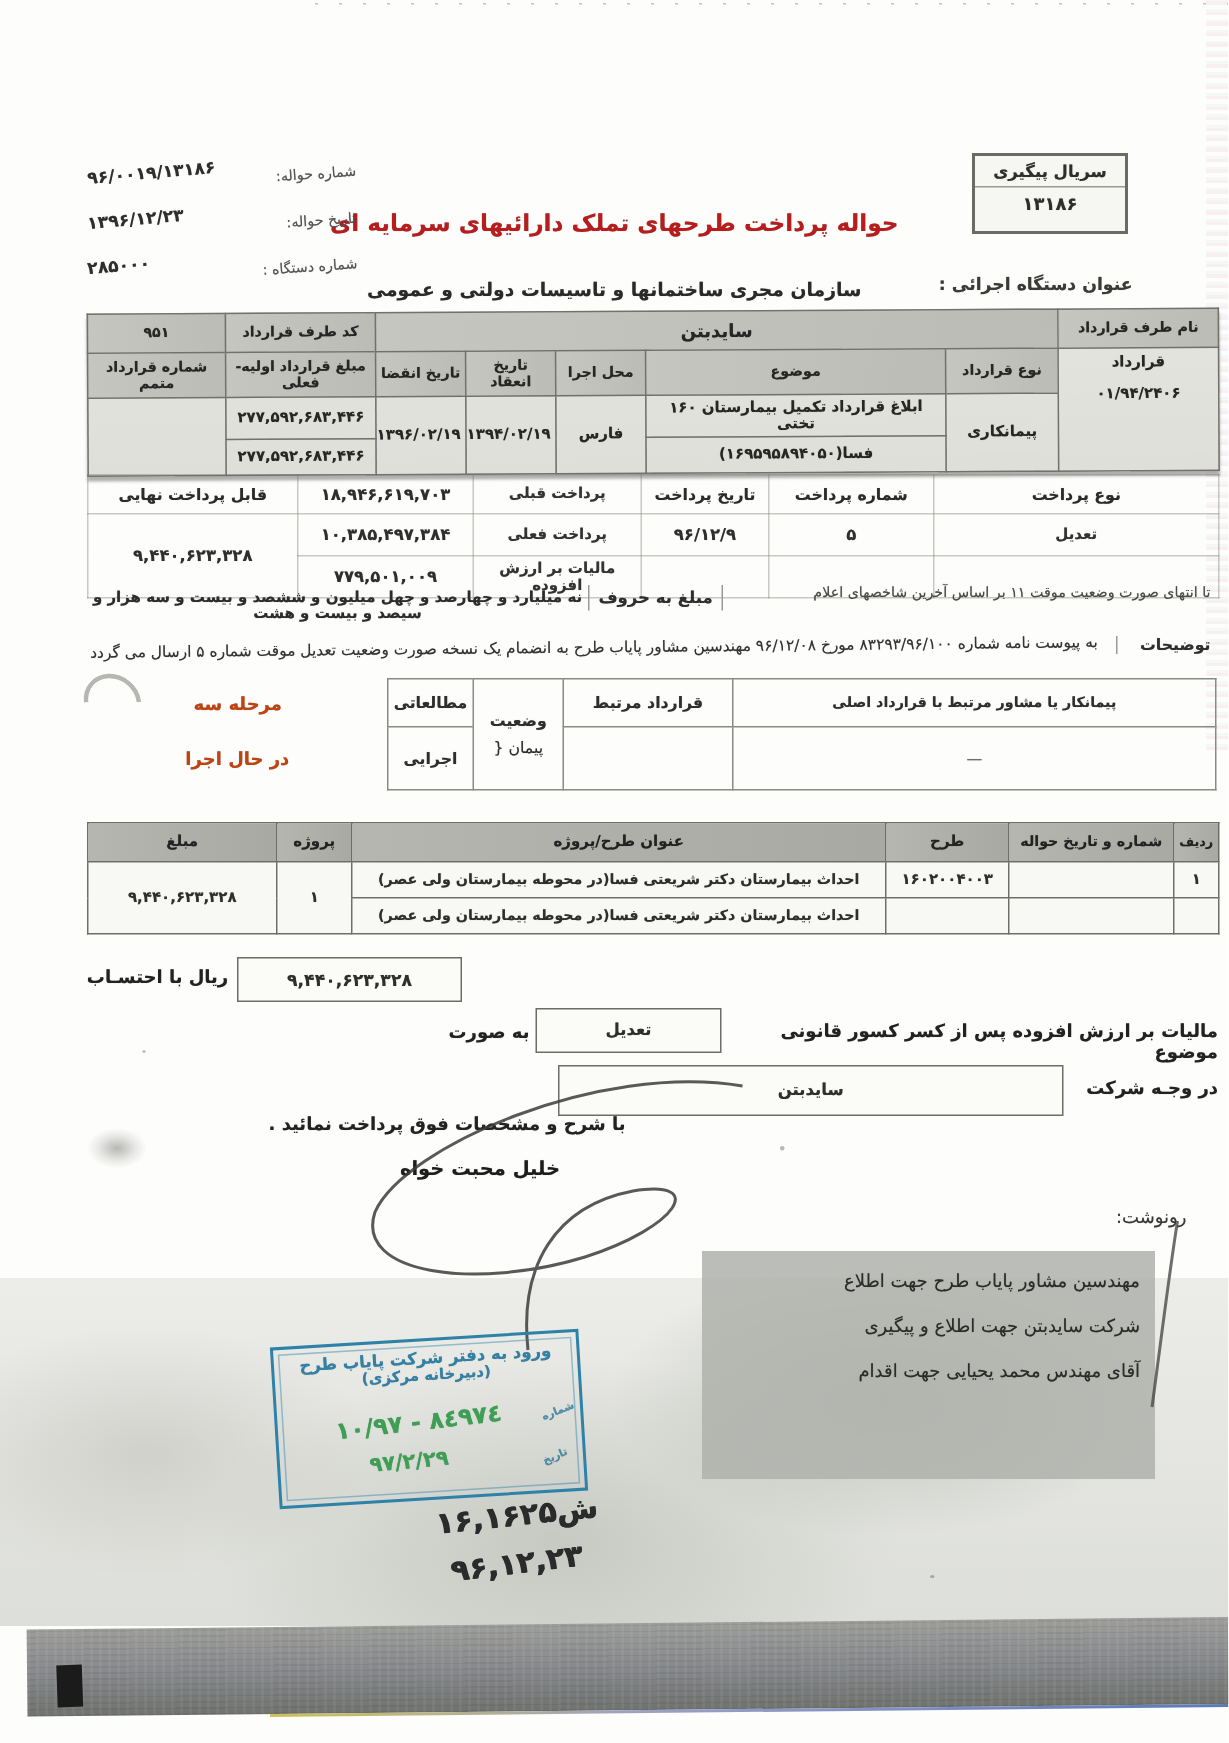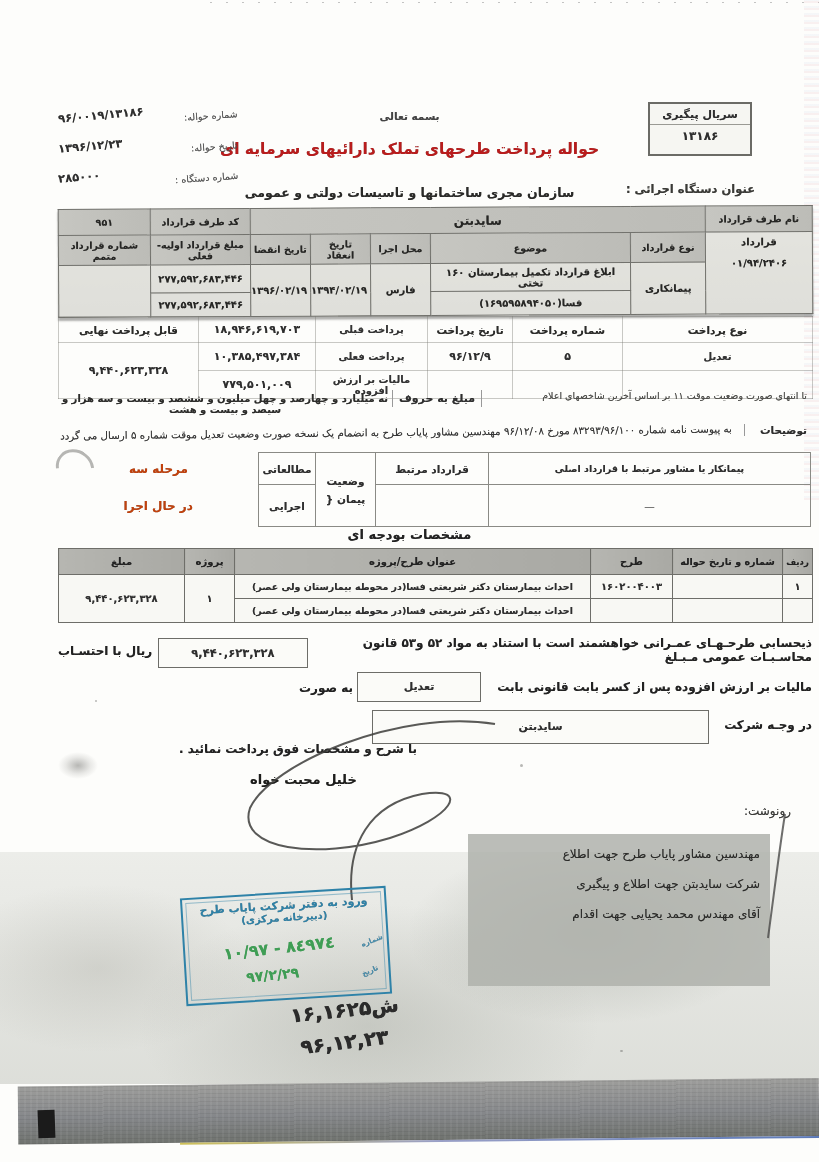--- a/index.html
+++ b/index.html
@@ -59,21 +59,21 @@
   .budget{left:58px;top:548px;width:754px;}
   .budget td{border:1px solid #6e6e69;font-size:10px;text-align:center;}
   .budget .hd{background:linear-gradient(90deg,#b6b6b1,#a9a9a4);font-weight:700;color:#222;}
   .budget .dt{font-weight:700;background:rgba(240,240,236,.4);}
 
   
   .instr{font-size:12px;font-weight:700;color:#222;text-align:right;}
   .ibox{border:1.4px solid #6d6d68;text-align:center;font-weight:700;background:rgba(250,250,247,.6);}
 
   
-  .sig-name{left:250px;top:772px;width:140px;text-align:left;font-size:13px;font-weight:700;color:#1d1d1b;}
+  .sig-name{left:250px;top:772px;width:140px;text-align:center;font-size:13px;font-weight:700;color:#1d1d1b;}
   .sig-title{left:130px;top:804px;width:320px;text-align:center;font-size:12.5px;font-weight:700;color:#1d1d1b;}
 
   
   .copies-label{right:28px;top:804px;font-size:12px;color:#3a3a38;}
   .copies-shade{left:468px;top:834px;width:302px;height:152px;background:#afb2ab;opacity:.85;}
   .copies-list{left:480px;top:839px;width:280px;text-align:right;font-size:12px;color:#2b2b29;}
   .copies-list div{line-height:30px;white-space:nowrap;}
 
   
   .stamp{left:183px;top:892px;width:202px;height:104px;border:2px solid #2e82a8;
@@ -127,21 +127,20 @@
   <div class="abs smudge-oval"></div>
   <div class="speck" style="left:520px;top:764px;width:3px;height:3px;"></div>
   <div class="speck" style="left:95px;top:700px;width:2px;height:2px;"></div>
   <div class="speck" style="left:620px;top:1050px;width:3px;height:2px;"></div>
 
   <div class="abs serial-box z1">
     <div class="lbl">سریال پیگیری</div>
     <div class="val">۱۳۱۸۶</div>
   </div>
   <div class="abs agency z1">عنوان دستگاه اجرائی :</div>
-  <div class="abs bismillah z1">بسمه تعالی</div>
   <div class="abs doc-title z1">حواله پرداخت طرحهای تملک دارائیهای سرمایه ای</div>
   <div class="abs org-name z1">سازمان مجری ساختمانها و تاسیسات دولتی و عمومی</div>
 
   <div class="abs hline z1">
     <div class="row">
       <span class="lab">شماره حواله:</span>
       <span class="val">۹۶/۰۰۱۹/۱۳۱۸۶</span>
     </div>
     <div class="row">
       <span class="lab">تاریخ حواله:</span>
@@ -249,35 +248,34 @@
         <col style="width:60px">
         <col style="width:57px">
         <col style="width:200px">
       </colgroup>
     <tbody>
         <tr style="height:32px">
       <td class="bd" style="font-size:9.5px;font-weight:700">پیمانکار یا مشاور مرتبط با قرارداد اصلی</td>
       <td class="bd" style="font-weight:700">قرارداد مرتبط</td>
       <td class="bd" rowspan="2">
         <div style="font-weight:700">وضعیت</div>
-        <div style="font-weight:700;margin-top:6px">پیمان {</div>
+        <div style="font-weight:400;margin-top:6px">پیمان {</div>
       </td>
       <td class="bd" style="font-weight:700">مطالعاتی</td>
       <td class="free phase">مرحله سه</td>
     </tr>
     <tr style="height:42px">
       <td class="bd" style="color:#666">—</td>
       <td class="bd"></td>
       <td class="bd" style="font-weight:700">اجرایی</td>
       <td class="free phase">در حال اجرا</td>
     </tr>
   </tbody>
     </table>
 
-  <div class="abs budget-title z1">مشخصات بودجه ای</div>
   <table class="abs budget z1">
     <colgroup>
         <col style="width:30px">
         <col style="width:110px">
         <col style="width:82px">
         <col style="width:356px">
         <col style="width:50px">
         <col style="width:126px">
       </colgroup>
     <tbody>
@@ -299,24 +297,23 @@
     </tr>
     <tr style="height:24px">
       <td class="dt"></td>
       <td class="dt"></td>
       <td class="dt"></td>
       <td class="dt" style="font-size:9.5px">احداث بیمارستان دکتر شریعتی فسا(در محوطه بیمارستان ولی عصر)</td>
     </tr>
   </tbody>
     </table>
 
-  <div class="abs instr z1" style="left:312px;right:7px;top:636px">ذیحسابی طرحـهـای عمـرانی خواهشمند است با استناد به مواد ۵۲ و۵۳ قانون محاسـبـات عمومی مـبـلغ</div>
   <div class="abs ibox z1" style="left:158px;top:638px;width:148px;height:28px;line-height:28px;font-size:11.5px">۹,۴۴۰,۶۲۳,۳۲۸</div>
   <div class="abs instr z1" style="left:55px;top:644px;width:100px;text-align:center">ریال با احتسـاب</div>
-  <div class="abs instr z1" style="left:485px;right:7px;top:680px">مالیات بر ارزش افزوده پس از کسر بابت قانونی بابت</div>
+  <div class="abs instr z1" style="left:485px;right:7px;top:680px">مالیات بر ارزش افزوده پس از کسر کسور قانونی موضوع</div>
   <div class="abs ibox z1" style="left:357px;top:672px;width:122px;height:28px;line-height:28px;font-size:11px">تعدیل</div>
   <div class="abs instr z1" style="left:297px;top:681px;width:58px;text-align:center">به صورت</div>
   <div class="abs instr z1" style="left:713px;right:7px;top:718px">در وجـه شرکت</div>
   <div class="abs ibox z1" style="left:372px;top:710px;width:335px;height:32px;line-height:32px;font-size:11px">سایدبتن</div>
   <div class="abs instr z1" style="left:148px;top:742px;width:300px;text-align:center">با شرح و مشخصات فوق پرداخت نمائید .</div>
 
   <div class="abs sig-name z1">خلیل محبت خواه</div>
   <svg class="abs z1" style="left:200px;top:712px" width="310" height="190" viewBox="0 0 310 190">
     <path d="M295 12 C 200 -4 70 52 50 96 C 36 138 118 148 190 126 C 252 106 272 74 222 82 C 170 92 146 132 152 188" fill="none" stroke="#3c3c3a" stroke-width="2" opacity="0.85"></path>
   </svg>

